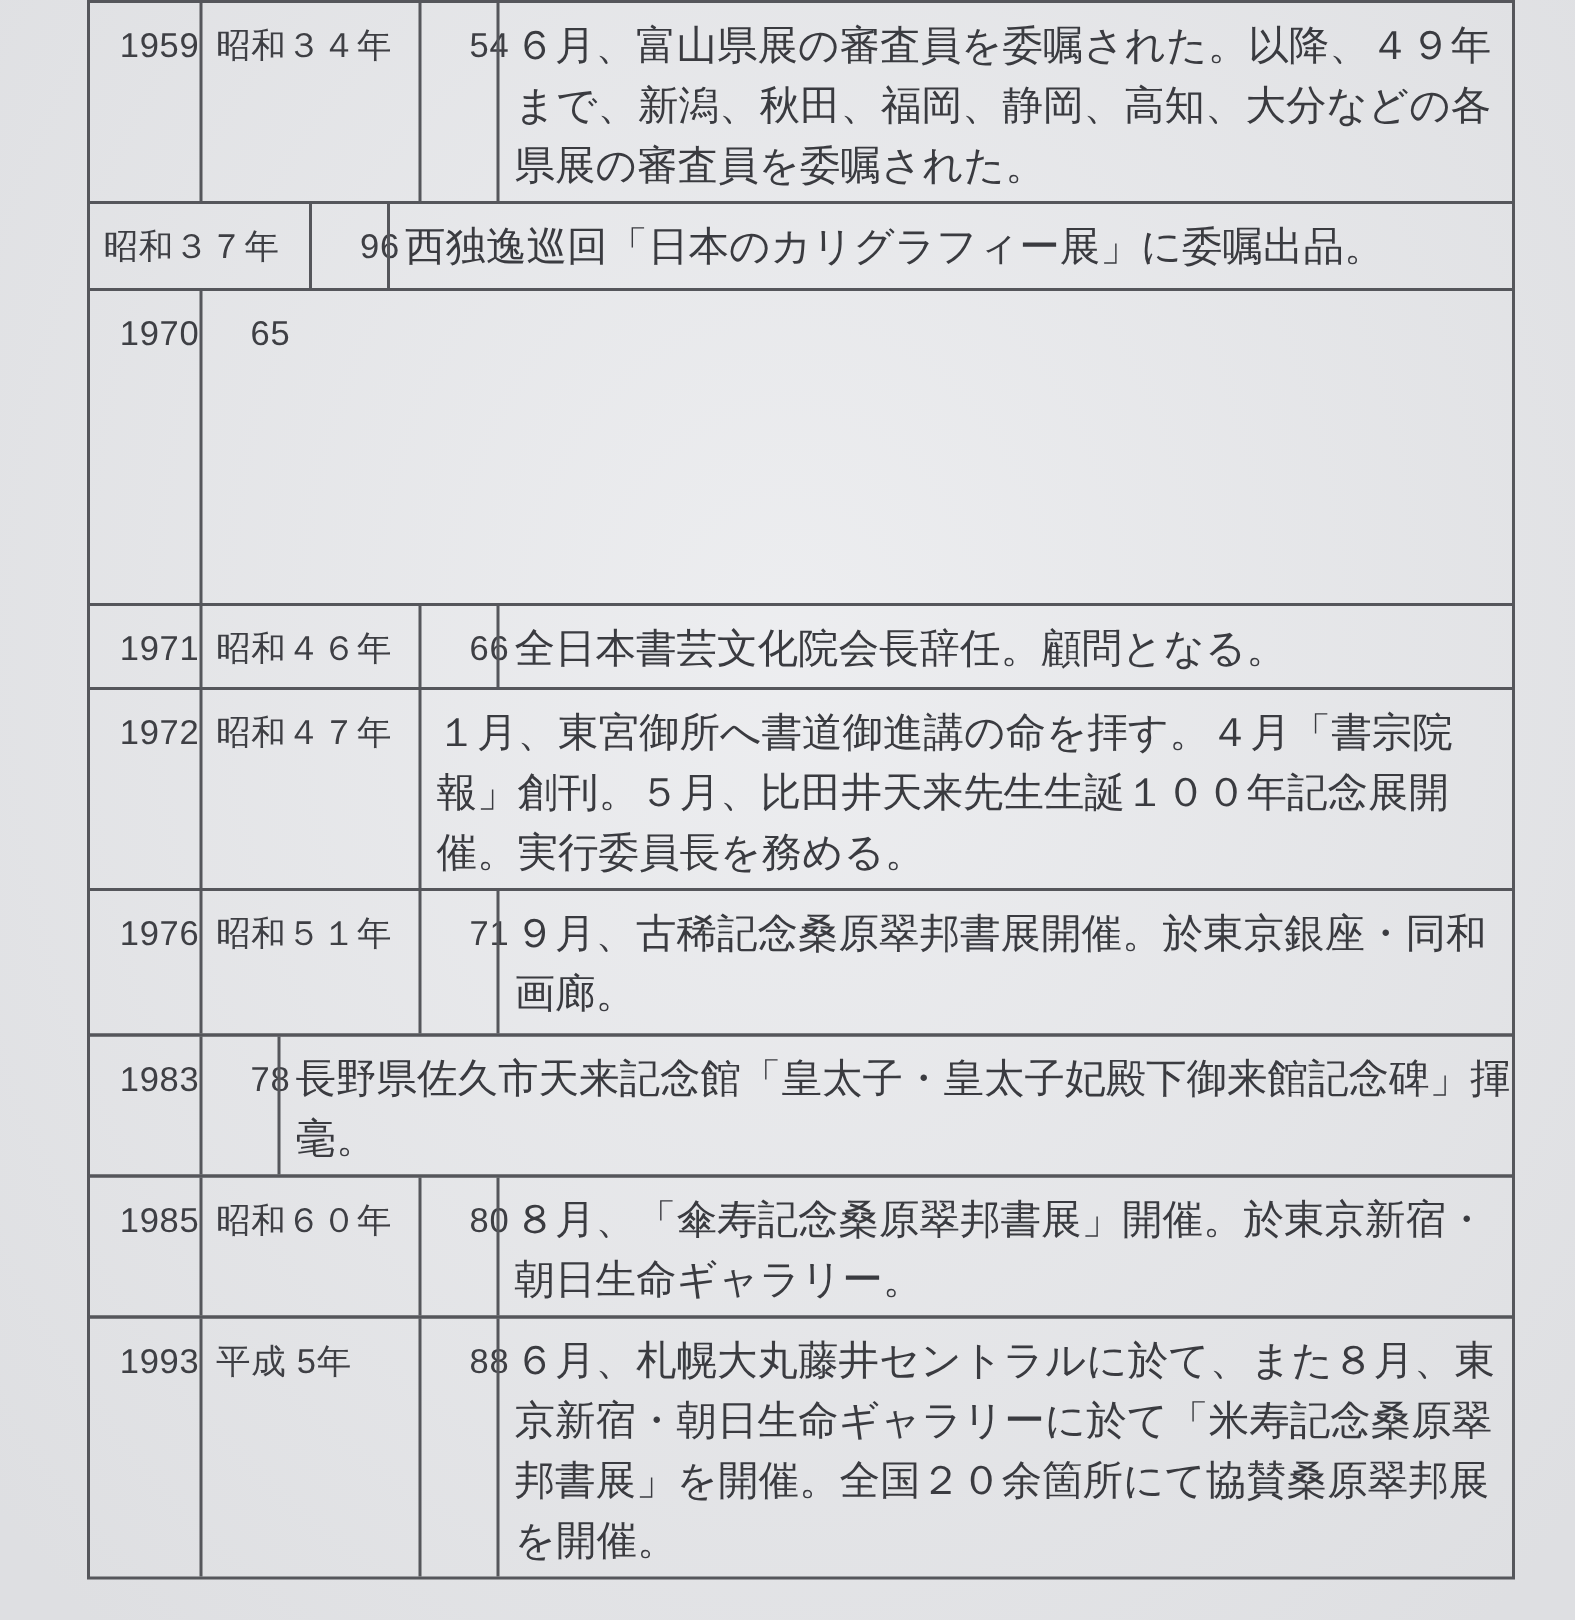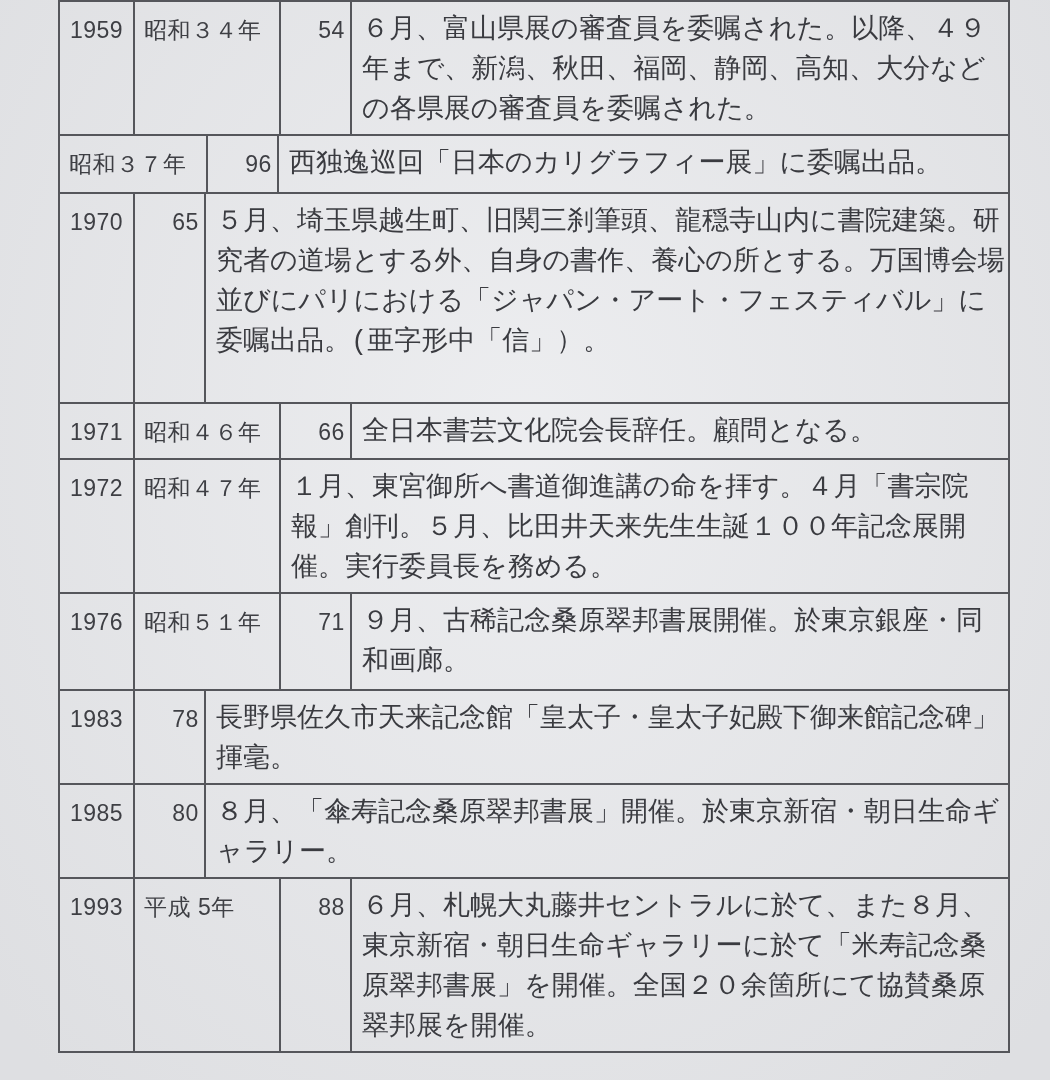--- a/index.html
+++ b/index.html
@@ -28,33 +28,32 @@
     align-items:stretch;
   }
   .t-row:first-child{margin-top:0;}
   .cell{
     padding-top:14px;
     font-size:23px;
     line-height:28px;
     letter-spacing:0.5px;
   }
   .cell + .cell{border-left:2px solid var(--border);}
-  .c-year{width:73px;text-align:center;}
+  .c-year{width:73px;text-align:right;}
   .c-era{width:146px;padding-left:9px;}
-  .c-age{width:71px;text-align:center;padding-left:32px;}
+  .c-age{width:52px;text-align:center;padding-left:32px;}
   .c-desc{
     flex:1;
     font-size:27px;
     line-height:40px;
     padding:8px 0 4px 10px;
     letter-spacing:0;
     color:#3a3b40;
     word-break:break-all;
     line-break:strict;
-    font-family:Liberation Mono, monospace;
   }
 </style>
 </head>
 <body>
 
 <div class="table-wrap">
 
   <div class="t-row" style="min-height:132px">
     <div class="cell c-year">1959</div>
     <div class="cell c-era">昭和３４年</div>
@@ -64,21 +63,20 @@
 
   <div class="t-row" style="min-height:60px">
     <div class="cell c-era">昭和３７年</div>
     <div class="cell c-age">96</div>
     <div class="cell c-desc">西独逸巡回「日本のカリグラフィー展」に委嘱出品。</div>
   </div>
 
   <div class="t-row" style="min-height:212px">
     <div class="cell c-year">1970</div>
     <div class="cell c-age">65</div>
-    <div class="cell c-desc">５月、埼玉県越生町、旧関三刹筆頭、龍穏寺山内に書院建築。研究者の道場とする外、自身の書作、養心の所とする。万国博会場並びにパリにおける「ジャパン・アート・フェスティバル」に委嘱出品。(亜字形中「信」）。</div>
   </div>
 
   <div class="t-row" style="min-height:58px">
     <div class="cell c-year">1971</div>
     <div class="cell c-era">昭和４６年</div>
     <div class="cell c-age">66</div>
     <div class="cell c-desc">全日本書芸文化院会長辞任。顧問となる。</div>
   </div>
 
   <div class="t-row" style="min-height:131px">
@@ -95,20 +93,21 @@
   </div>
 
   <div class="t-row" style="min-height:95px">
     <div class="cell c-year">1983</div>
     <div class="cell c-age">78</div>
     <div class="cell c-desc">長野県佐久市天来記念館「皇太子・皇太子妃殿下御来館記念碑」揮毫。</div>
   </div>
 
   <div class="t-row" style="min-height:96px">
     <div class="cell c-year">1985</div>
+    <div class="cell c-era">昭和６０年</div>
     <div class="cell c-age">80</div>
     <div class="cell c-desc">８月、「傘寿記念桑原翠邦書展」開催。於東京新宿・朝日生命ギャラリー。</div>
   </div>
 
   <div class="t-row" style="min-height:173px">
     <div class="cell c-year">1993</div>
     <div class="cell c-era">平成 5年</div>
     <div class="cell c-age">88</div>
     <div class="cell c-desc">６月、札幌大丸藤井セントラルに於て、また８月、東京新宿・朝日生命ギャラリーに於て「米寿記念桑原翠邦書展」を開催。全国２０余箇所にて協賛桑原翠邦展を開催。</div>
   </div>

